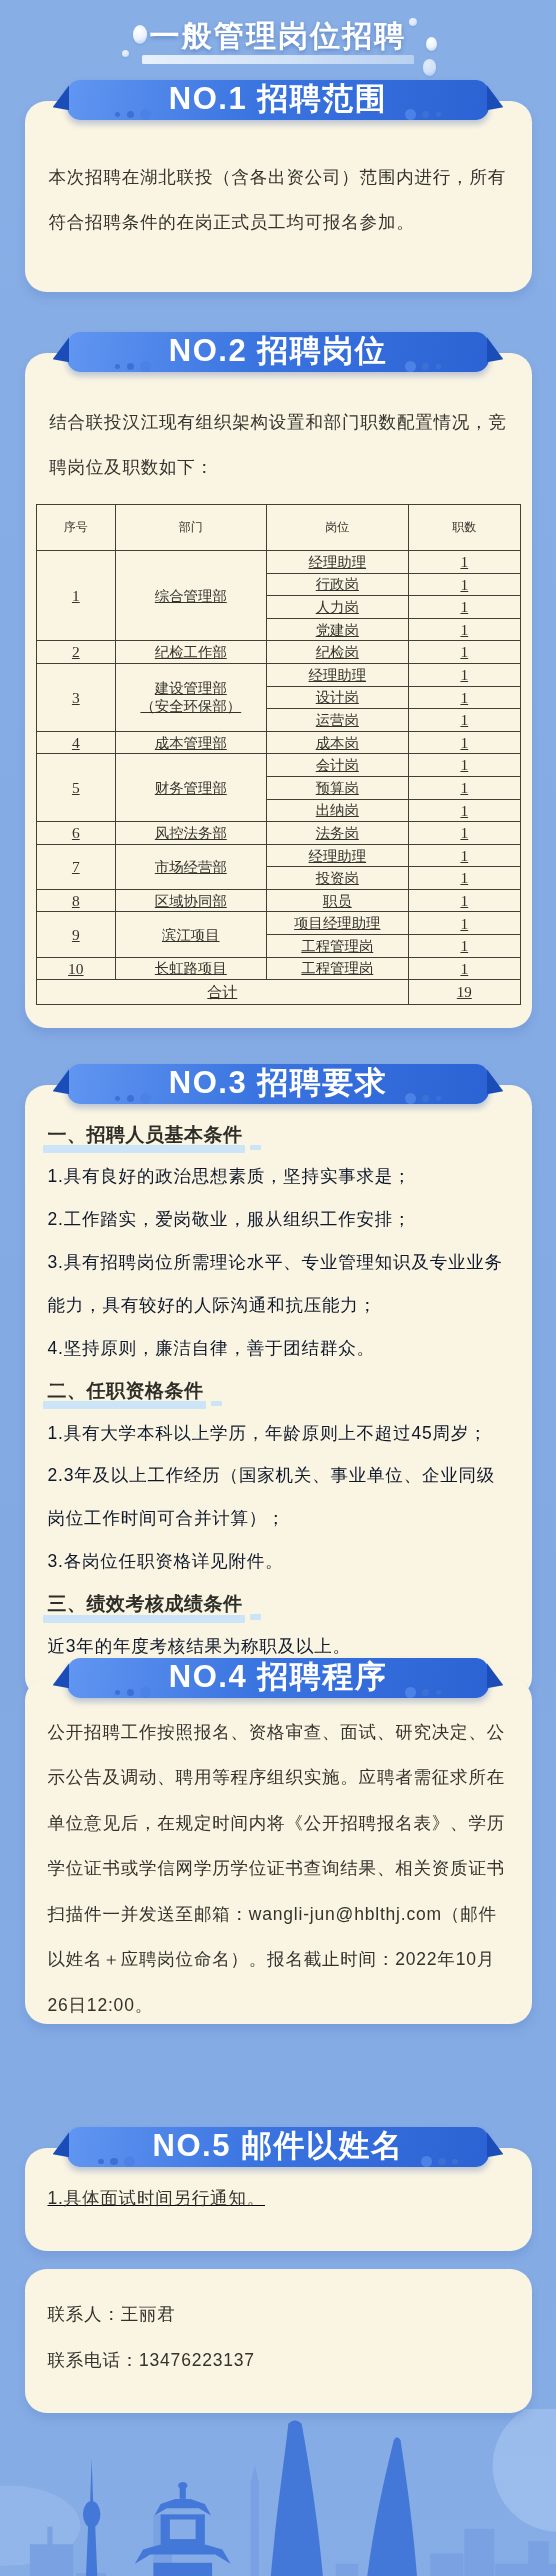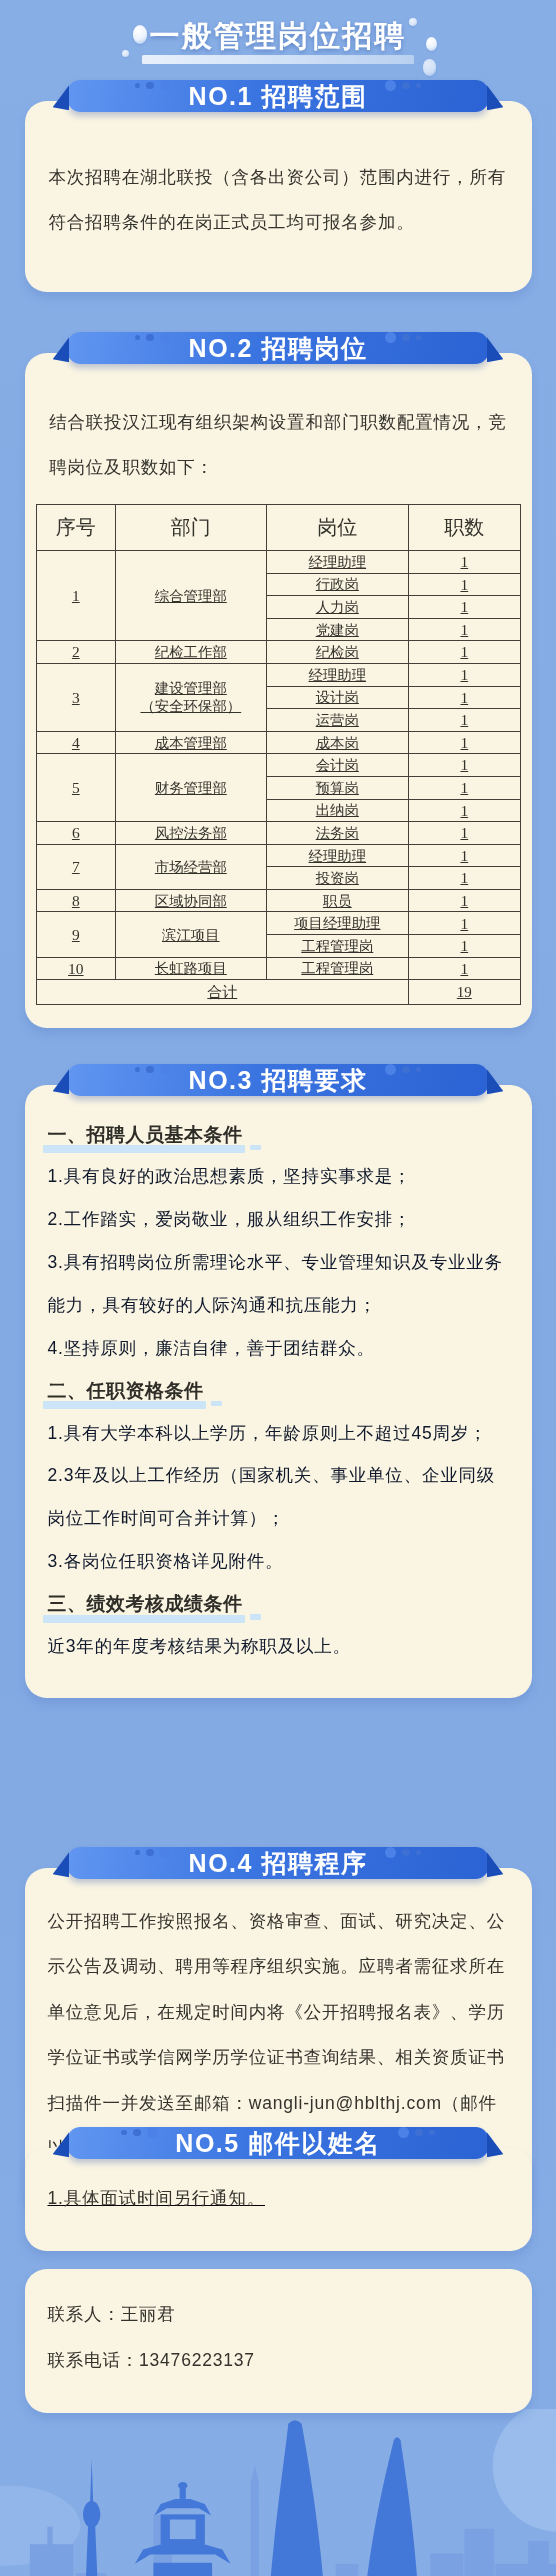--- a/index.html
+++ b/index.html
@@ -47,26 +47,26 @@
     opacity:.95;
     z-index:-1;
   }
 
   
   .section{position:absolute;left:0;right:0;}
   .banner{
     position:absolute;
     top:0;left:50%;
     transform:translateX(-50%);
-    width:422px;height:32px;
+    width:422px;height:40px;
     background:linear-gradient(100deg,#6196F1 0%,#3A74E0 45%,#2C63D4 100%);
     border-radius:13.4px;
-    display:flex;align-items:flex-start;justify-content:center;gap:17.5px;
+    display:flex;align-items:flex-end;justify-content:center;gap:17.5px;
     color:#fff;
-    font-size:25px;font-weight:bold;letter-spacing:1.5px;
+    font-size:31px;font-weight:bold;letter-spacing:1.5px;
     box-shadow:0 4.1px 6.2px rgba(30,70,160,.28);
     z-index:3;
     white-space:nowrap;
   }
   .banner::before,.banner::after{
     content:"";
     position:absolute;top:5.2px;
     width:16.5px;height:25px;
     background:#1B4DB8;
     z-index:-1;
@@ -113,21 +113,21 @@
     table-layout:fixed;
   }
   .pos-table th,.pos-table td{
     border:1px solid #413F37;
     text-align:center;
     vertical-align:middle;
     padding:0;
   }
   .pos-table th{
     height:45px;
-    font-size:20px;
+    font-size:12px;
     font-weight:normal;
   }
   .pos-table td{
     height:21.6px;
     font-size:14.4px;
     line-height:1.25;
     text-decoration:underline;
   }
   .pos-table .c-no{font-size:15.5px;}
   .pos-table .c-dept{white-space:pre-line;}
@@ -402,21 +402,21 @@
         </div>
       <div class="req-heading">
         <span class="hl">三、绩效考核成绩条件</span>
       </div>
       <div>
           <div class="req-line">近3年的年度考核结果为称职及以上。</div>
         </div>
     </div>
   </div>
 
-  <div class="section" style="top:1847px;">
+  <div class="section" style="top:1658px;">
     <div class="banner">
       <span class="dots left">
           <i></i>
           <i></i>
           <i></i>
         </span>
       <span>NO.4 招聘程序</span>
       <span class="dots right">
           <i></i>
           <i></i>

